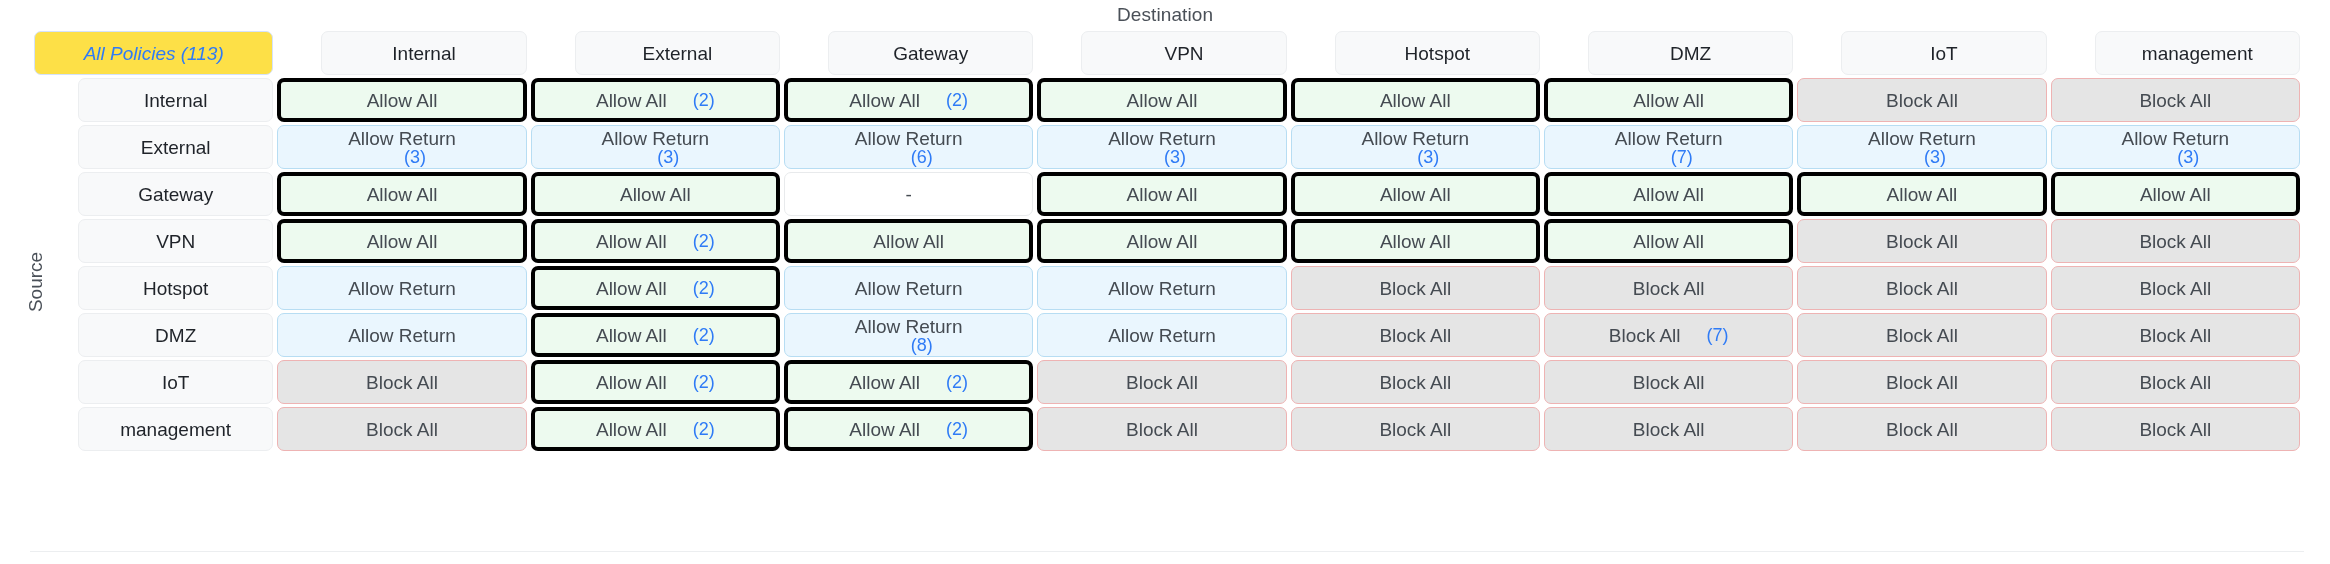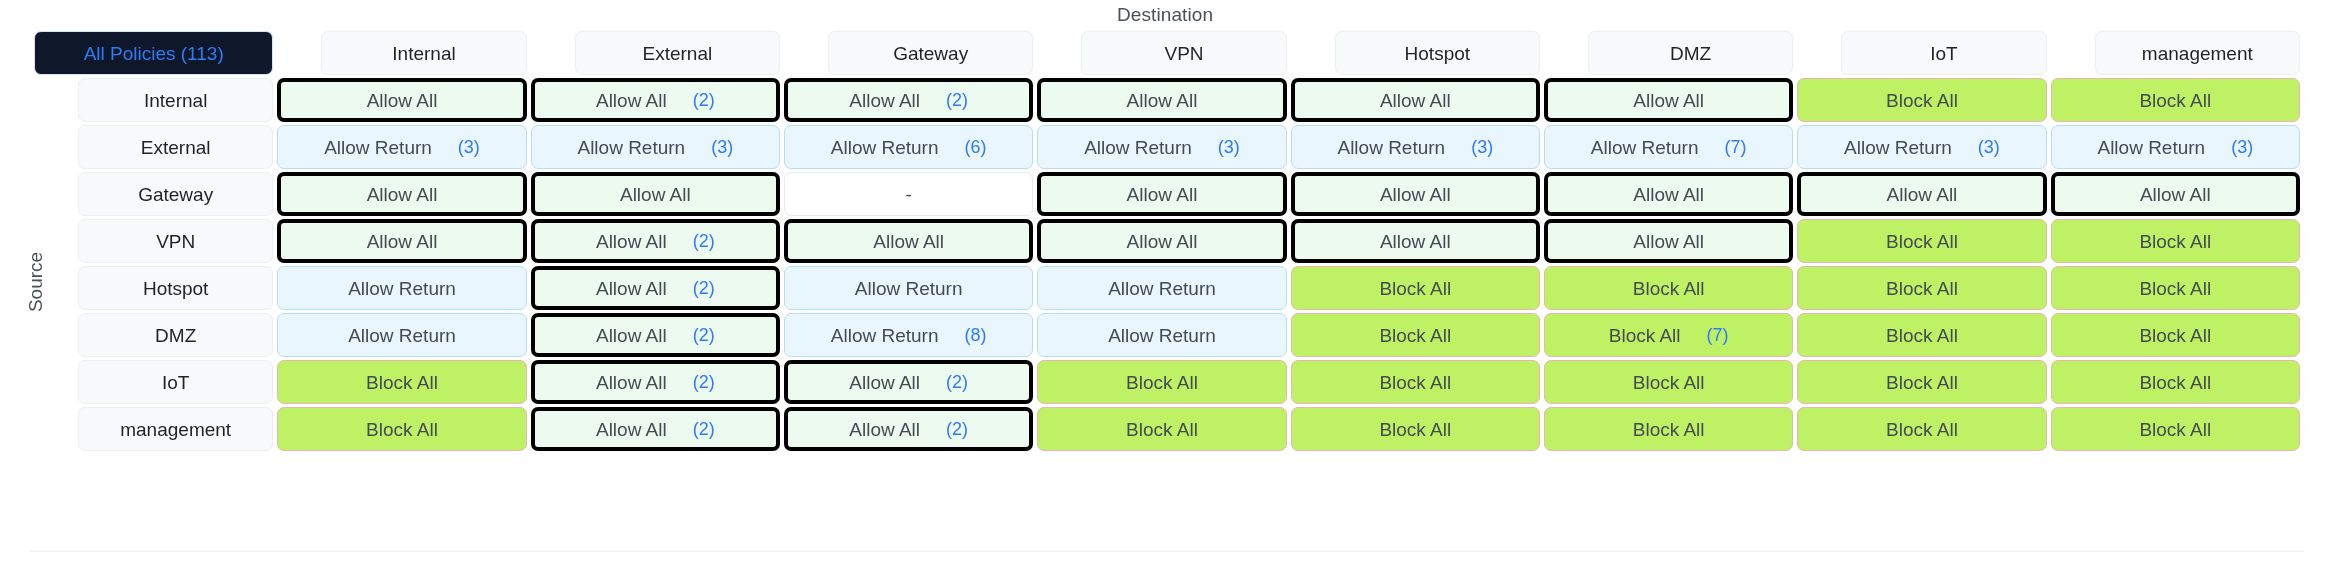--- a/index.html
+++ b/index.html
@@ -63,37 +63,39 @@
     white-space:nowrap;
   }
   
   .cell.head{
     background:#f8f9fa;
     border:1px solid #eceef0;
     color:#1f2329;
     margin-left:44px;
   }
   .cell.corner{
-    background:#0f172a;
+    background:#fde047;
     border:1px solid #d4e2fb;
     color:#2f7bf6;
+    font-style:italic;
   }
   
   .cell.allow{
     background:#edfaef;
     border:4px solid #000000;
     color:#454b52;
   }
   .cell.ret{
     background:#eaf6fe;
     border:1px solid #b7ddf3;
     color:#454b52;
+    flex-direction:column;
   }
   .cell.block{
-    background:#bef264;
+    background:#e5e5e5;
     border:1px solid #eeb3b3;
     color:#454b52;
   }
   .cell.none{
     background:#ffffff;
     border:1px solid #e8eaec;
     color:#454b52;
   }
   .cnt{
     color:#2f7bf6;

